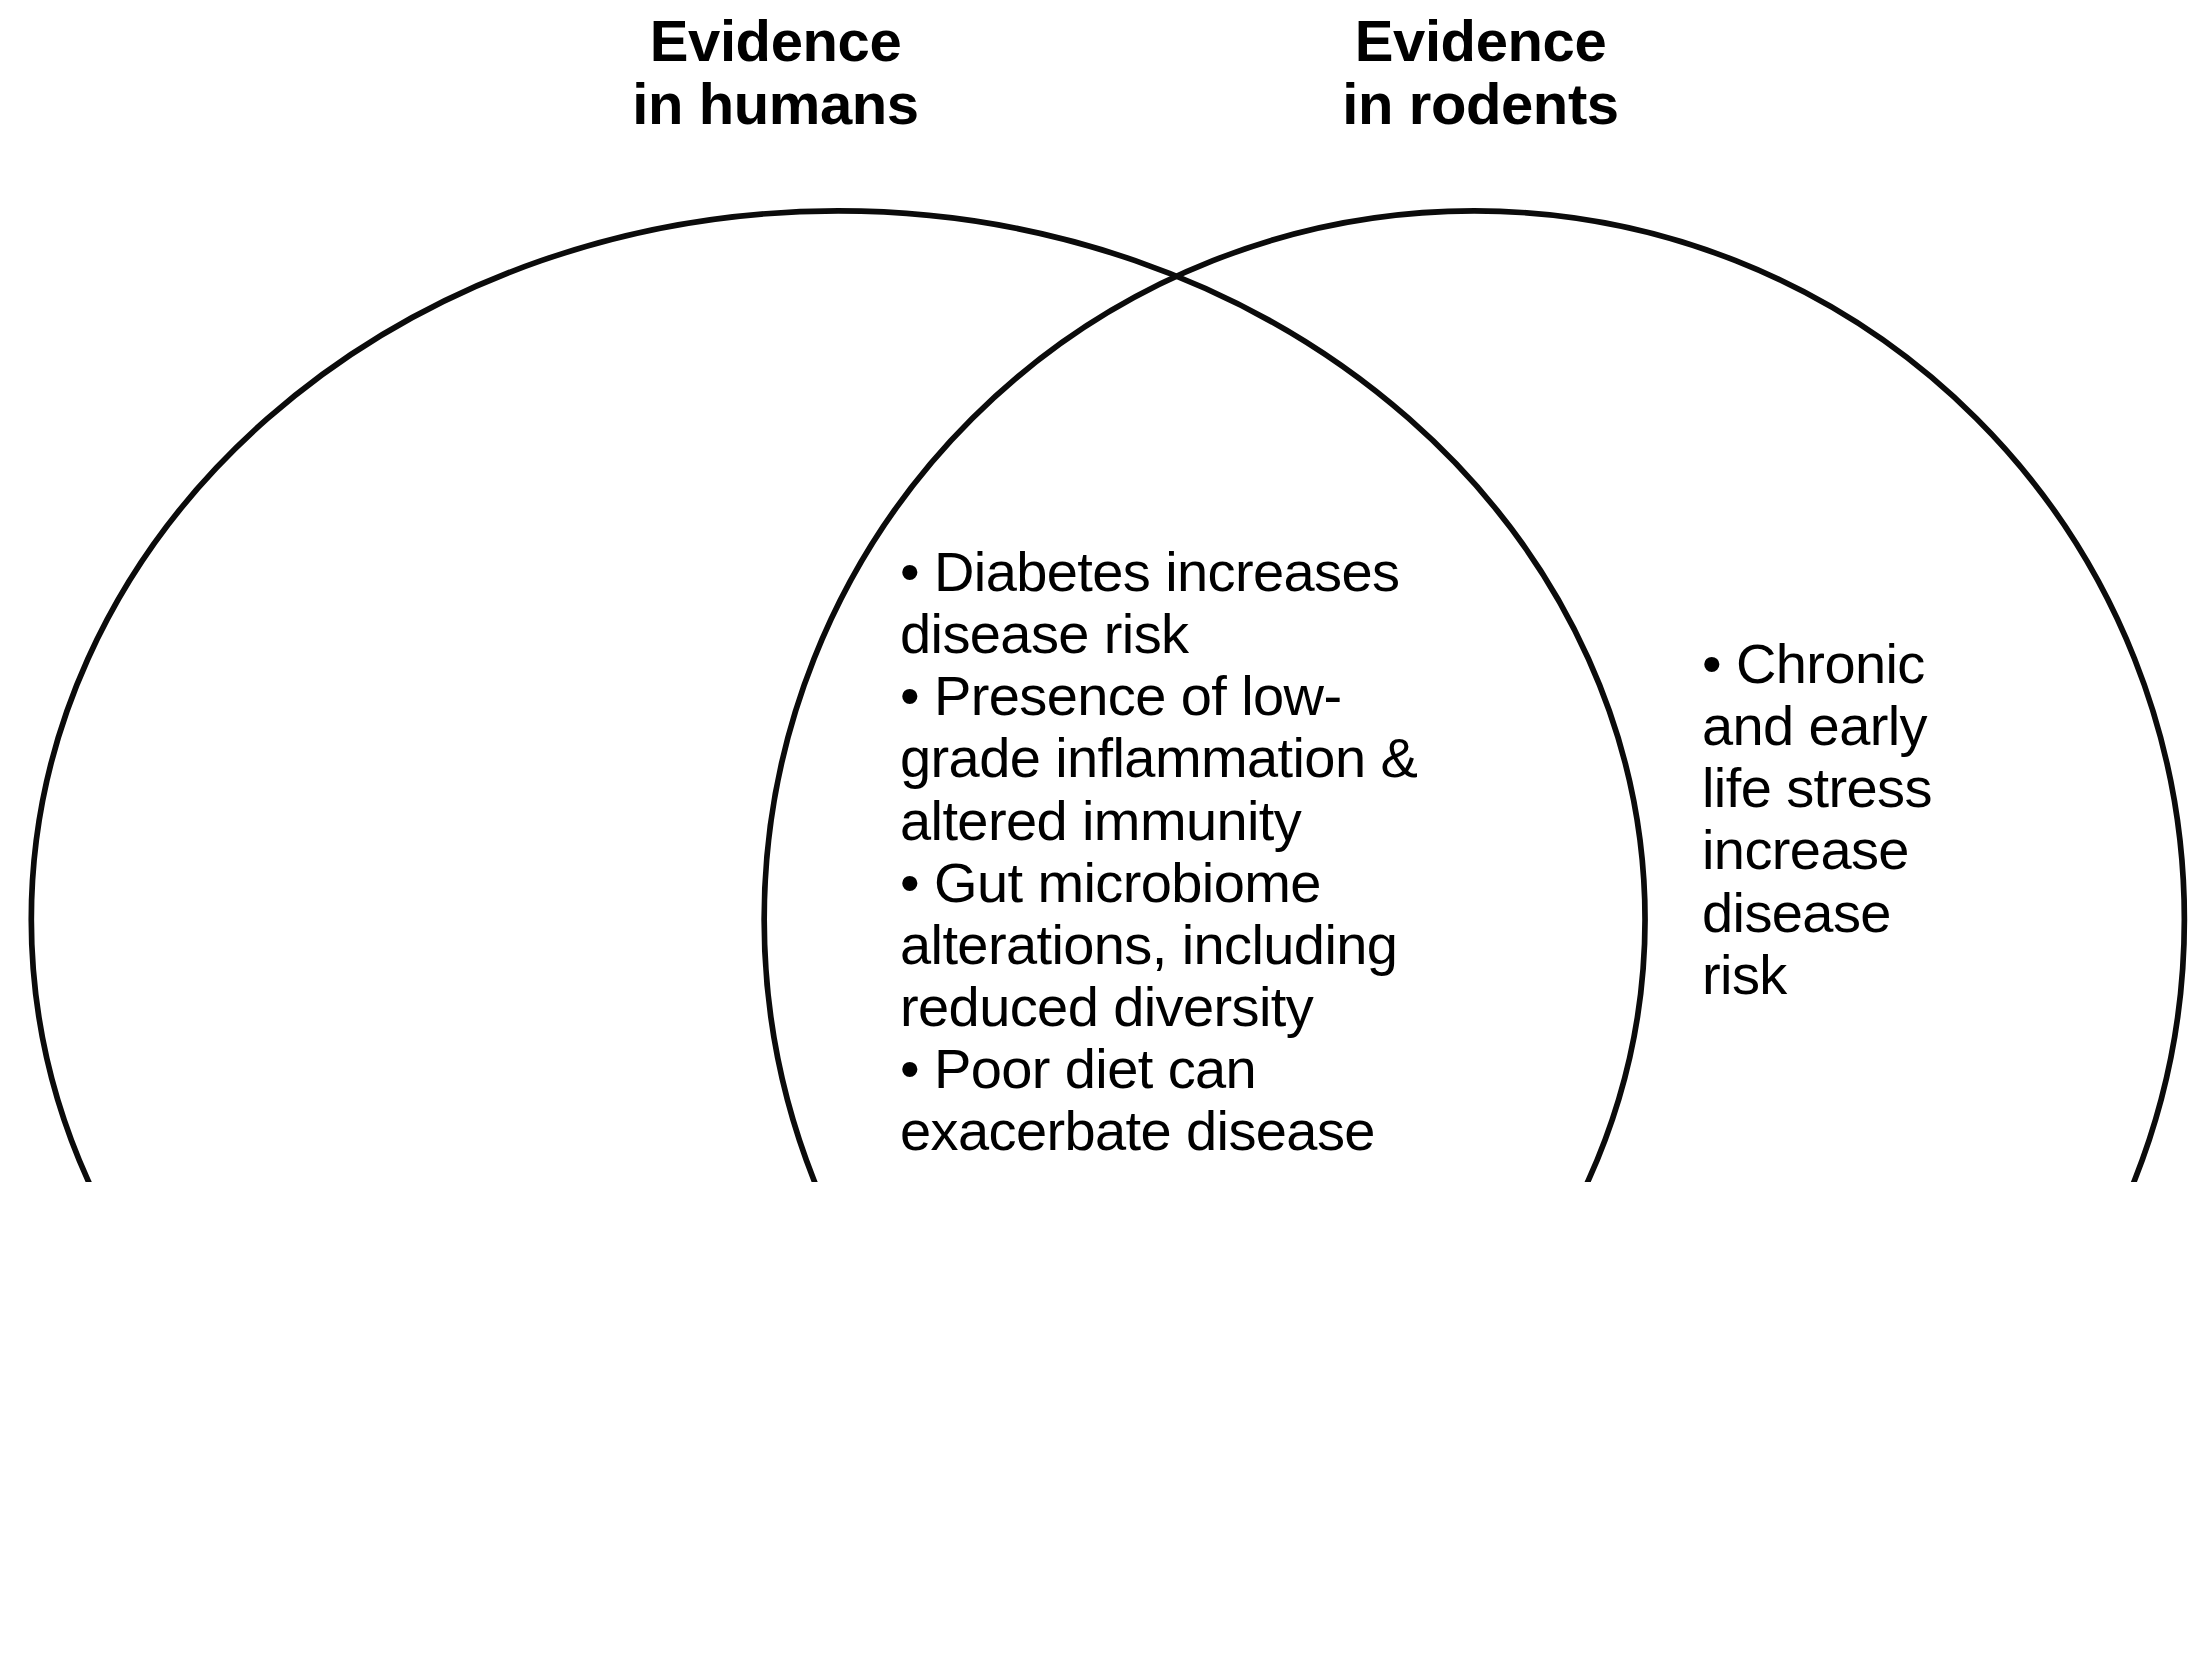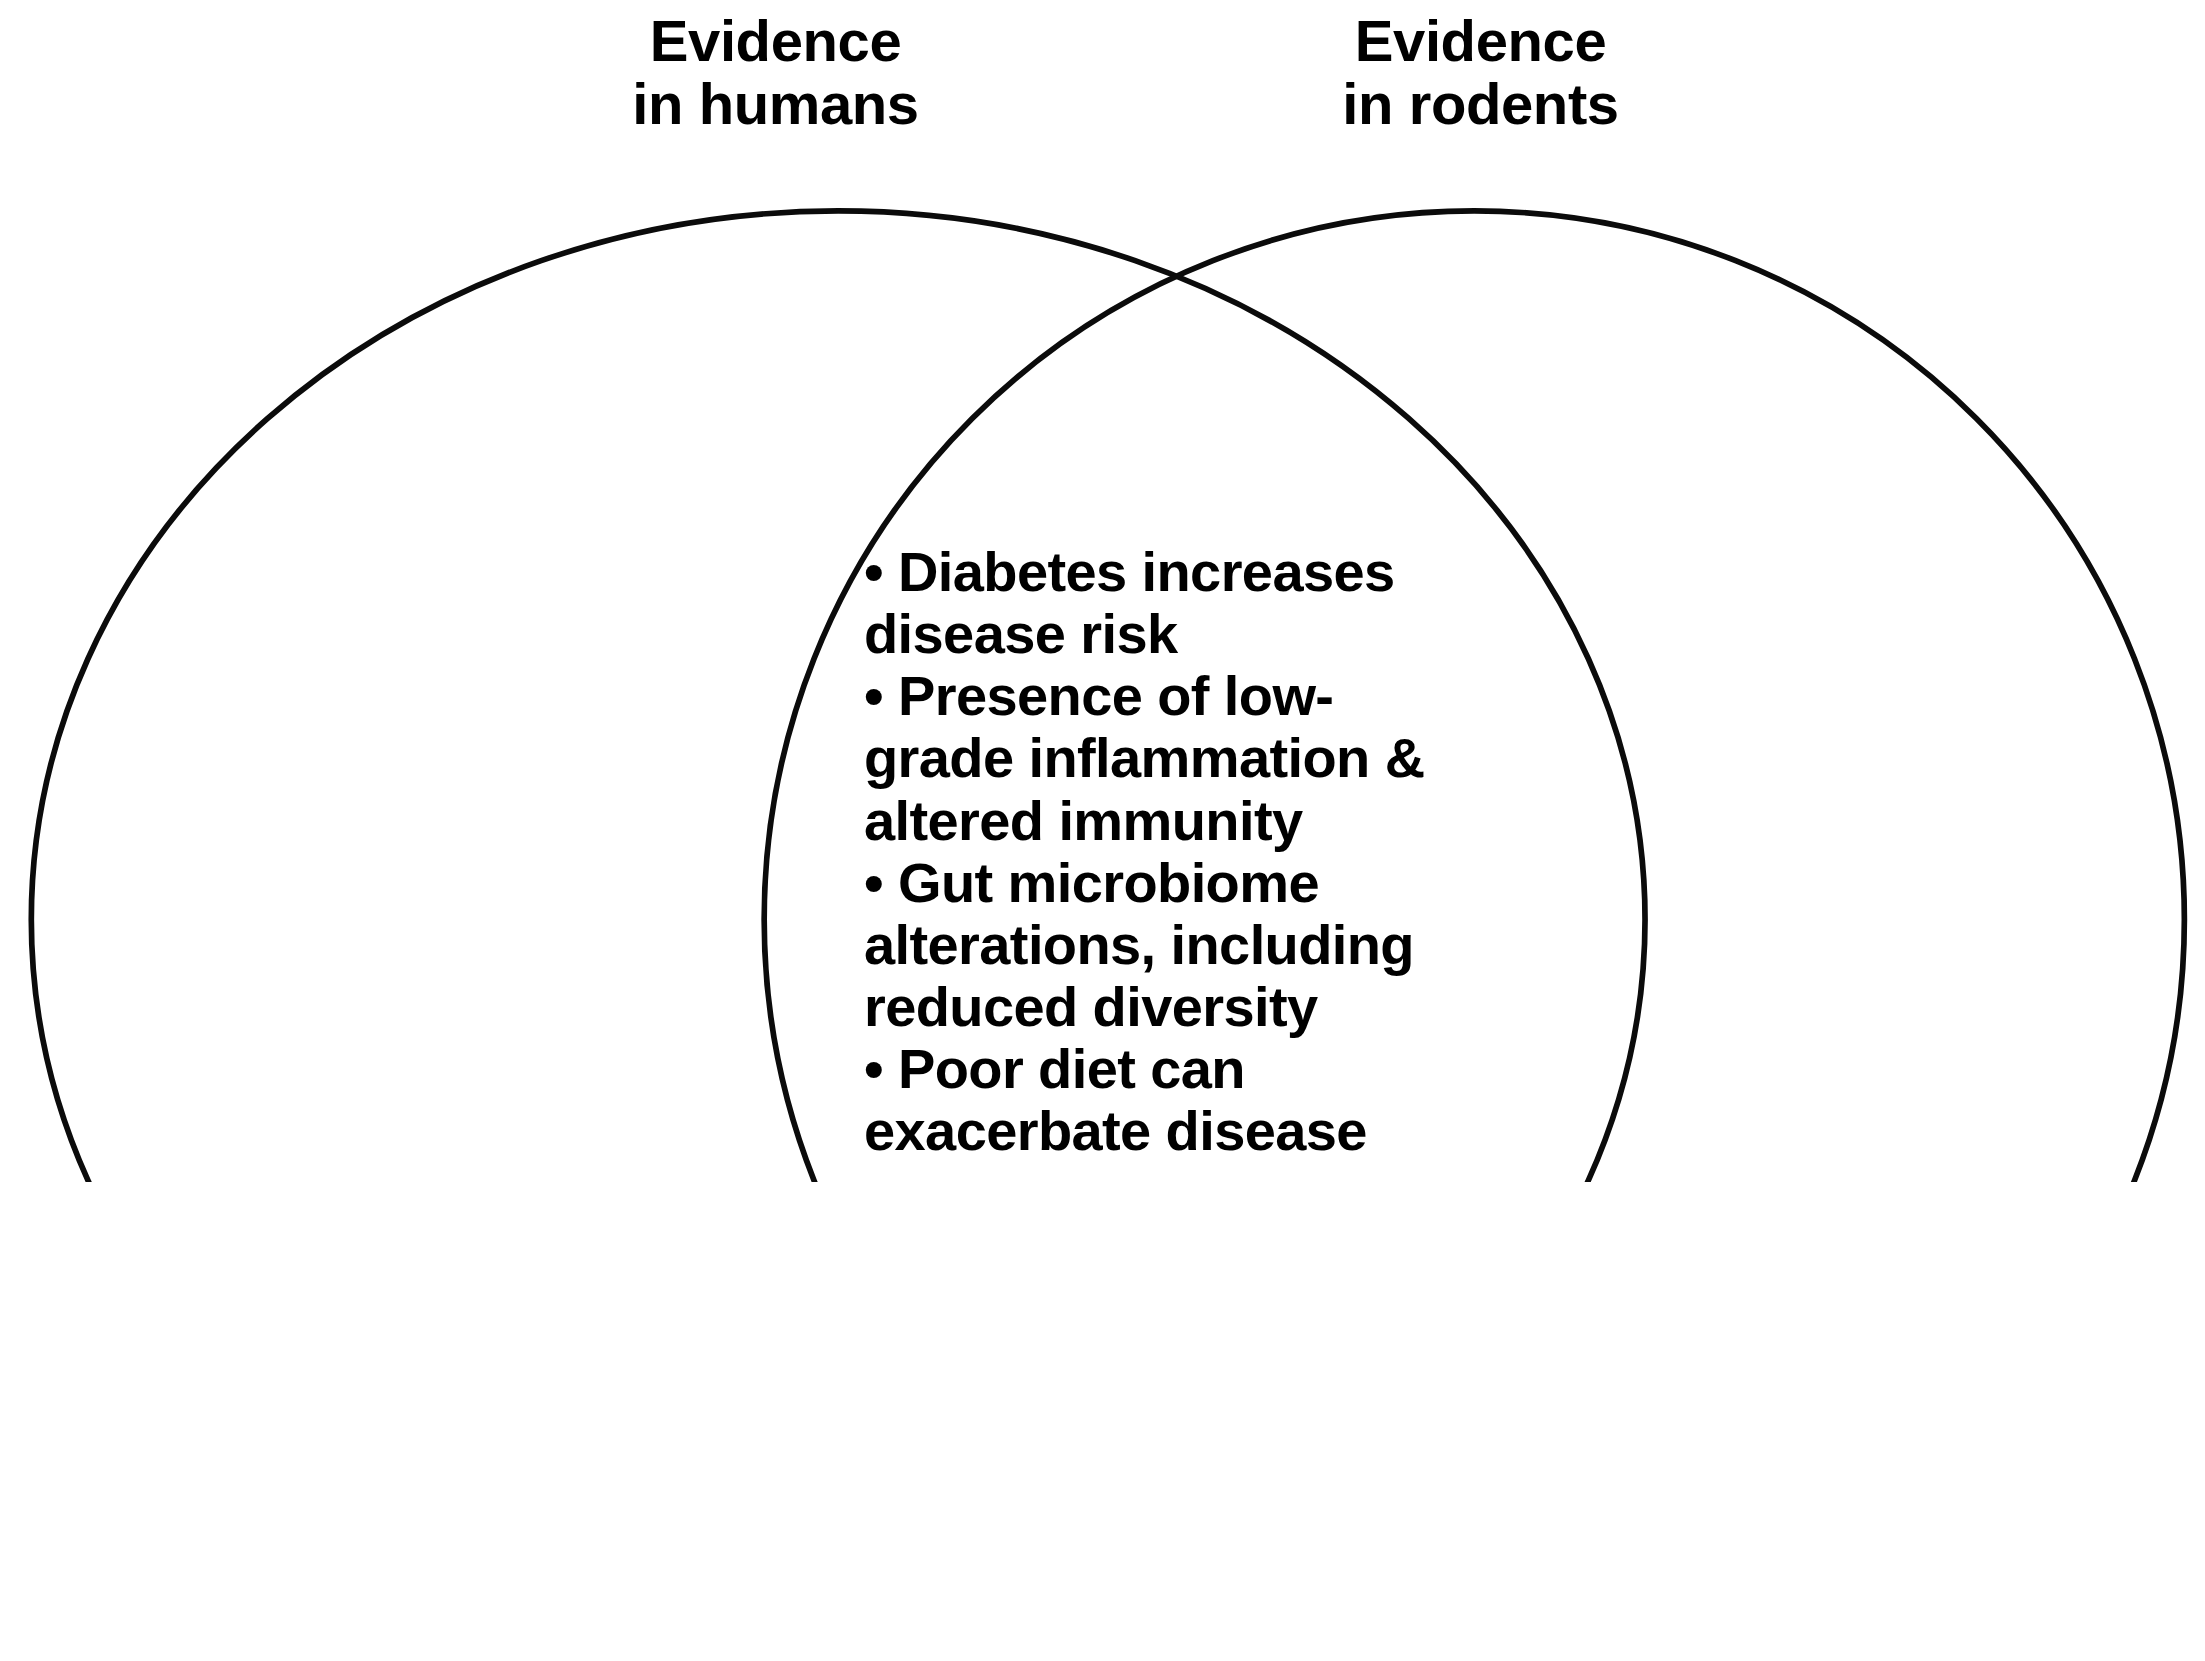--- a/index.html
+++ b/index.html
@@ -54,24 +54,23 @@
     line-height: 1.11;
     letter-spacing: -0.6px;
     white-space: pre-line;
   }
   #text-left-only {
     left: 184px;
     top: 509px;
     width: 569px;
   }
   #text-overlap {
-    left: 864px;
+    left: 900px;
     top: 541px;
     width: 669px;
-    font-weight: bold;
   }
   #text-right-only {
     left: 1702px;
     top: 633px;
     width: 370px;
   }
   .gene-italic { font-style: italic; }
 </style>
 </head>
 <body>
@@ -94,15 +93,21 @@
 disease risk
 • Presence of low-
 grade inflammation &amp;
 altered immunity
 • Gut microbiome
 alterations, including
 reduced diversity
 • Poor diet can
 exacerbate disease</div>
 
+  <div class="venn-text" id="text-right-only">• Chronic
+and early
+life stress
+increase
+disease
+risk</div>
 
 </div>
 
 
 </body></html>

